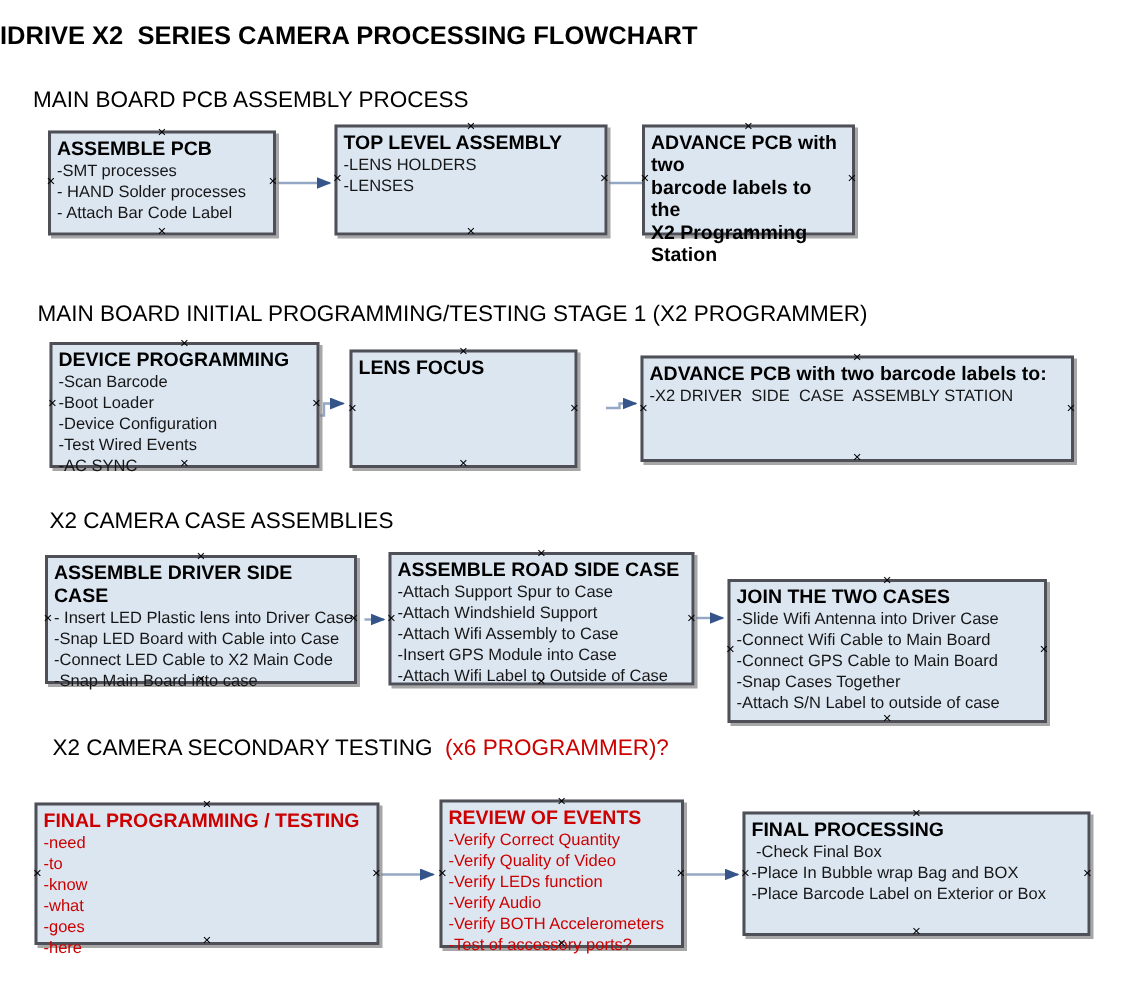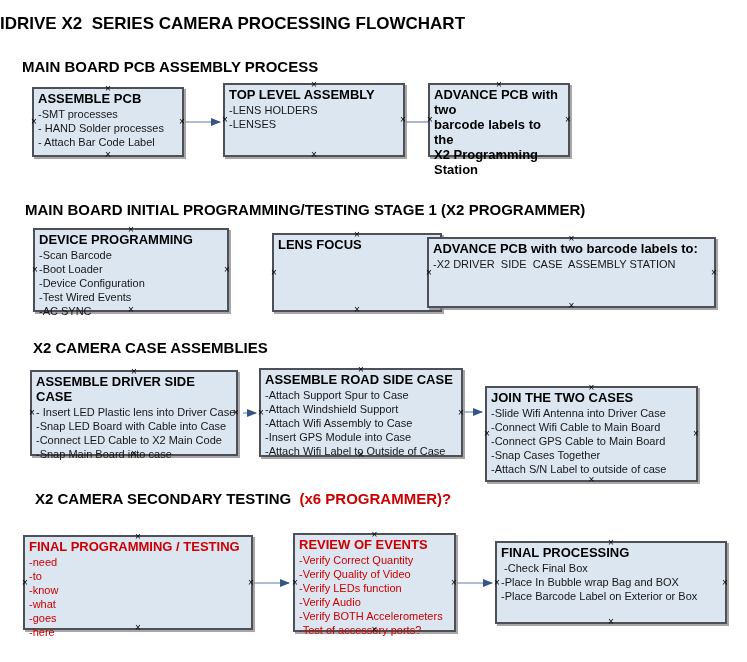--- a/index.html
+++ b/index.html
@@ -4,21 +4,21 @@
 <style>
   :root{
     --fill:#dce6f1; --border:#4f4f57; --red:#cc0000;
     --line:#94a7c4; --head:#35558a;
   }
   html,body{margin:0;padding:0;background:#fff;}
   .canvas{position:relative;width:747px;height:662px;background:#ffffff;
           font-family:"Liberation Sans",sans-serif;overflow:hidden;}
   .page-title{position:absolute;top:14px;left:0;width:100%;text-align:left;
               font-size:17px;font-weight:bold;color:#000;white-space:pre;}
-  .sec-heading{position:absolute;font-size:15px;font-weight:bold;color:#000;white-space:pre;}
+  .sec-heading{position:absolute;font-size:15px;font-weight:normal;color:#000;white-space:pre;}
   .sec-heading .red{color:var(--red);}
   .box{position:absolute;background:var(--fill);border:2px solid var(--border);
        box-shadow:2px 2px 0 rgba(130,130,130,.7);padding:2px 4px;box-sizing:border-box;}
   .box-title{font-size:13px;font-weight:bold;line-height:15px;color:#000;white-space:pre-line;}
   .box-lines{margin-top:1px;}
   .line{font-size:11px;line-height:14px;color:#161616;white-space:pre;}
   .box.red .box-title,.box.red .line{color:var(--red);}
   .handle{position:absolute;transform:translate(-50%,-50%);font-size:10px;line-height:10px;
           color:#000;font-weight:normal;pointer-events:none;}
   #arrow-svg{position:absolute;left:0;top:0;width:747px;height:662px;pointer-events:none;}
@@ -80,35 +80,35 @@
     <div class="box-title">ADVANCE PCB with two
 barcode labels to the
  X2 Programming Station</div>
     <div class="box-lines"></div>
   <span class="handle" style="left: 50%; top: 0%;">×</span>
       <span class="handle" style="left: 50%; top: 100%;">×</span>
       <span class="handle" style="left: 0%; top: 50%;">×</span>
       <span class="handle" style="left: 100%; top: 50%;">×</span>
     </div>
 
-  <div class="box" style="left:33px;top:228px;width:196px;height:84px;">
+  <div class="box" style="left:33px;top:228px;width:180px;height:84px;">
     <div class="box-title">DEVICE PROGRAMMING</div>
     <div class="box-lines">
         <div class="line">-Scan Barcode</div>
         <div class="line">-Boot Loader</div>
         <div class="line">-Device Configuration</div>
         <div class="line">-Test Wired Events</div>
         <div class="line">-AC SYNC</div>
       </div>
   <span class="handle" style="left: 50%; top: 0%;">×</span>
       <span class="handle" style="left: 50%; top: 100%;">×</span>
       <span class="handle" style="left: 0%; top: 50%;">×</span>
       <span class="handle" style="left: 100%; top: 50%;">×</span>
     </div>
-  <div class="box" style="left:233px;top:233px;width:170px;height:79px;margin-left:39px;">
+  <div class="box" style="left:233px;top:233px;width:152px;height:79px;">
     <div class="box-title">LENS FOCUS</div>
   <span class="handle" style="left: 50%; top: 0%;">×</span>
       <span class="handle" style="left: 50%; top: 100%;">×</span>
       <span class="handle" style="left: 0%; top: 50%;">×</span>
       <span class="handle" style="left: 100%; top: 50%;">×</span>
     </div>
   <div class="box" style="left:427px;top:237px;width:289px;height:71px;">
     <div class="box-title">ADVANCE PCB with two barcode labels to:</div>
     <div class="box-lines">
         <div class="line">-X2 DRIVER  SIDE  CASE  ASSEMBLY STATION</div>

